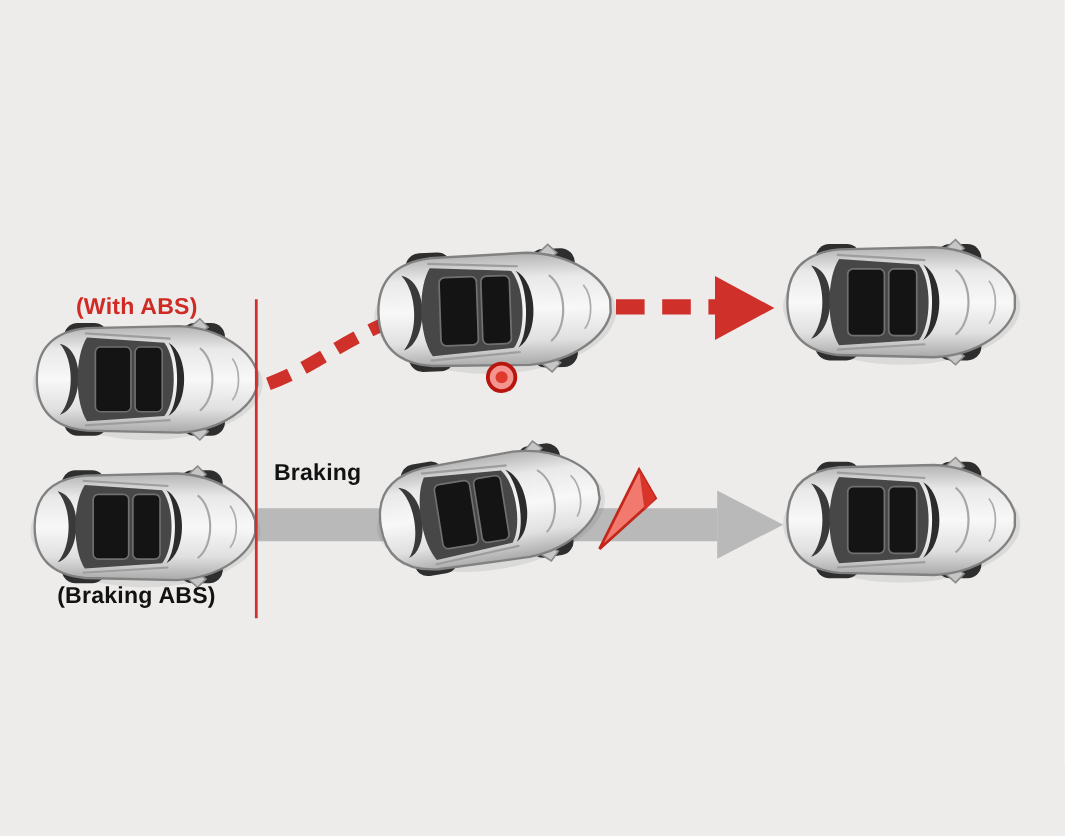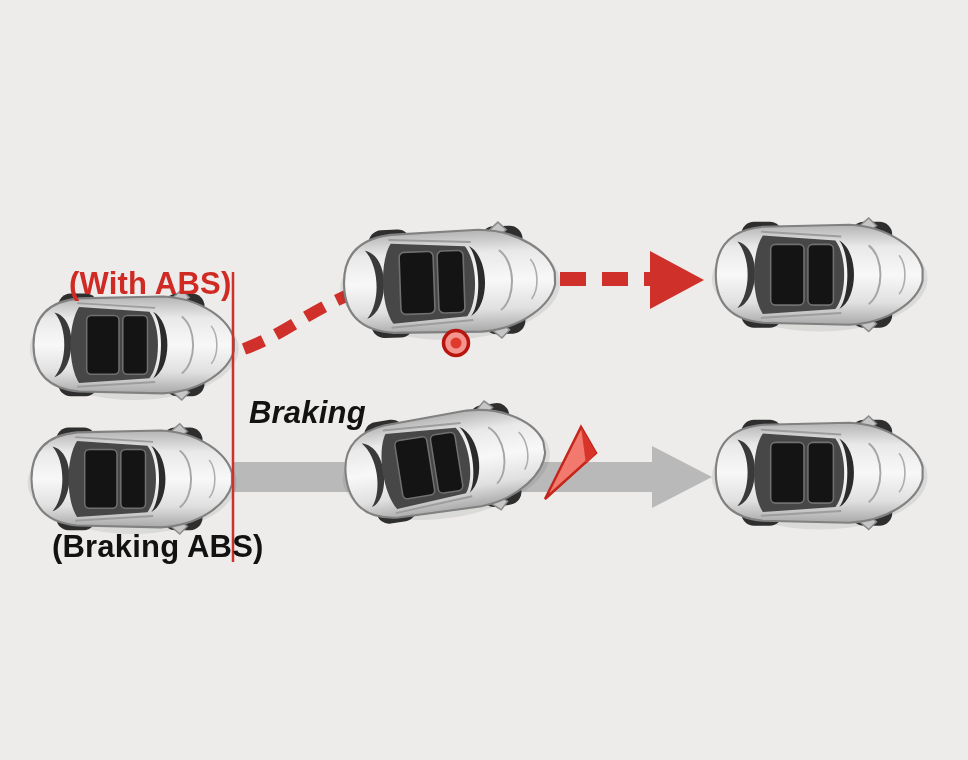--- a/index.html
+++ b/index.html
@@ -16,29 +16,29 @@
     font-family: "Liberation Sans", sans-serif;
   }
   .stage svg.diagram {
     position: absolute;
     inset: 0;
     display: block;
   }
   .label {
     position: absolute;
     font-weight: 700;
-    font-size: 31px;
+    font-size: 21px;
     line-height: 1;
     white-space: nowrap;
     letter-spacing: 0.2px;
   }
   .label.red   { color: #cf2b24; }
   .label.dark  { color: #121212; }
   .label.with-abs    { left: 69px;  top: 268px; }
-  .label.braking     { left: 249px; top: 397px; font-style: italic; }
+  .label.braking     { left: 249px; top: 419px; }
   .label.without-abs { left: 52px;  top: 531px; }
 </style>
 </head>
 <body>
 
 <div class="stage">
 
   <svg class="diagram" width="968" height="760" viewBox="0 0 968 760">
 
     <defs>

